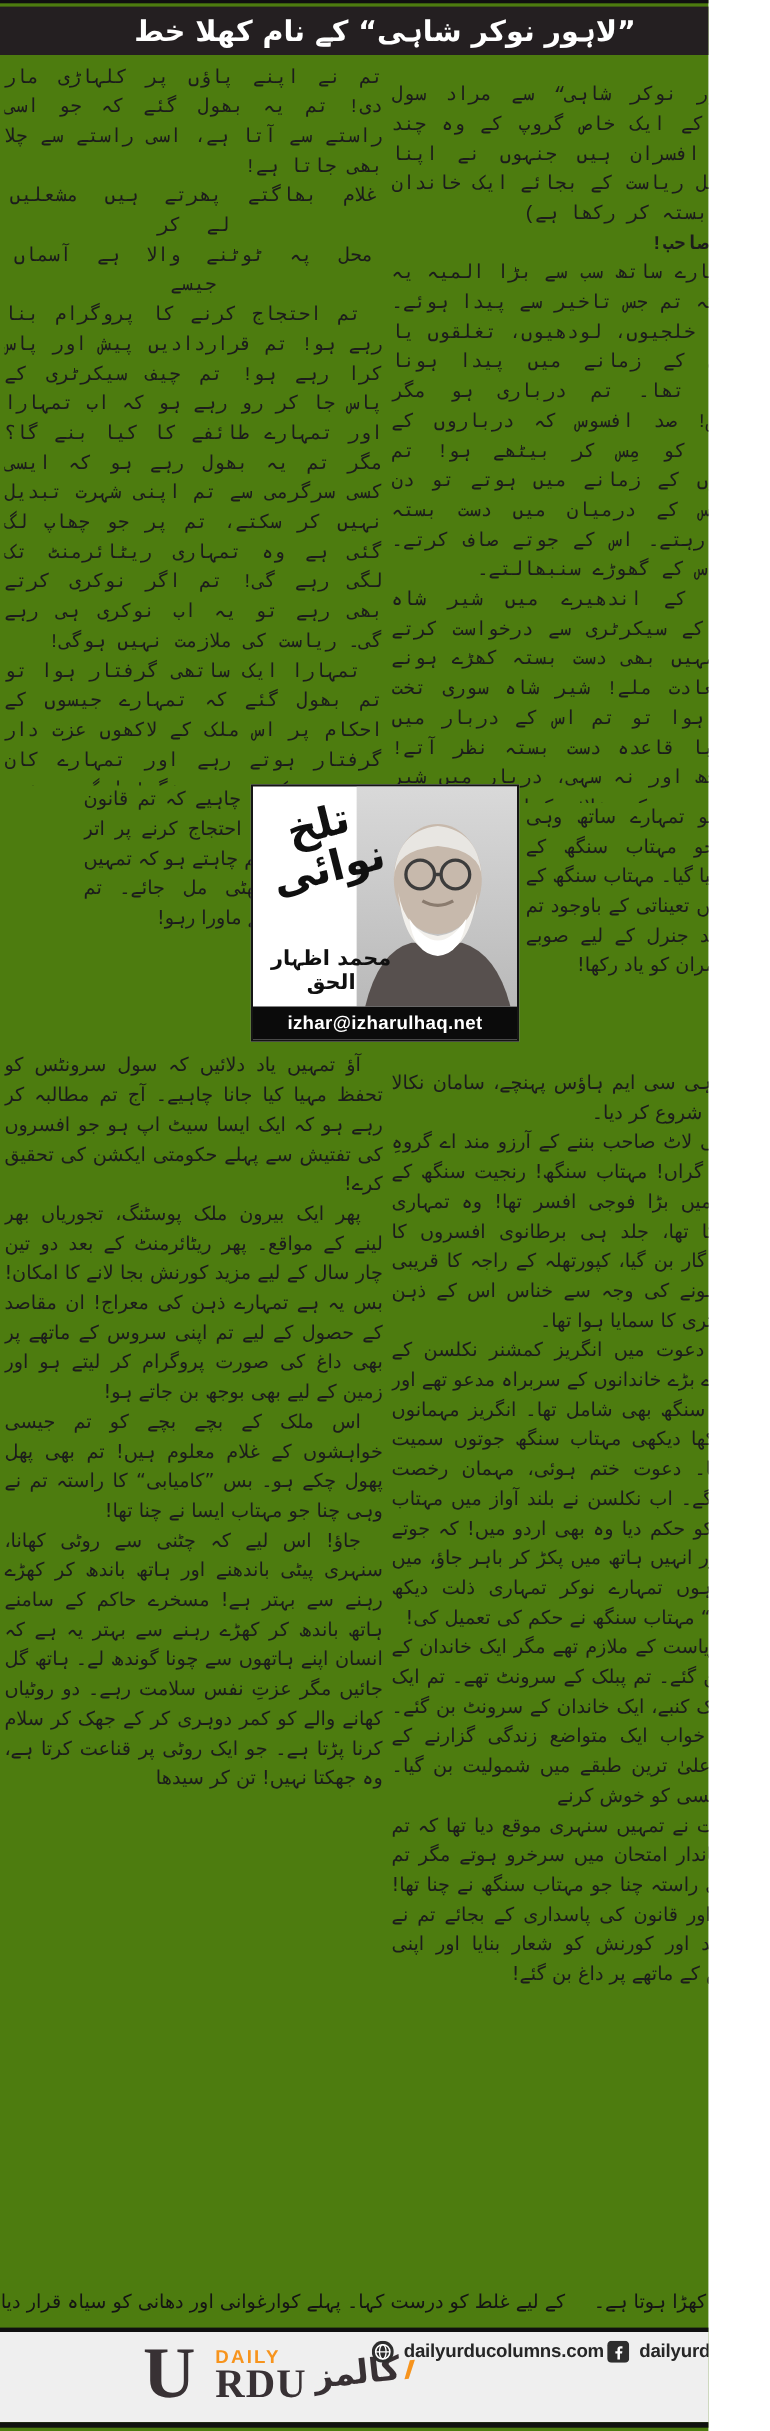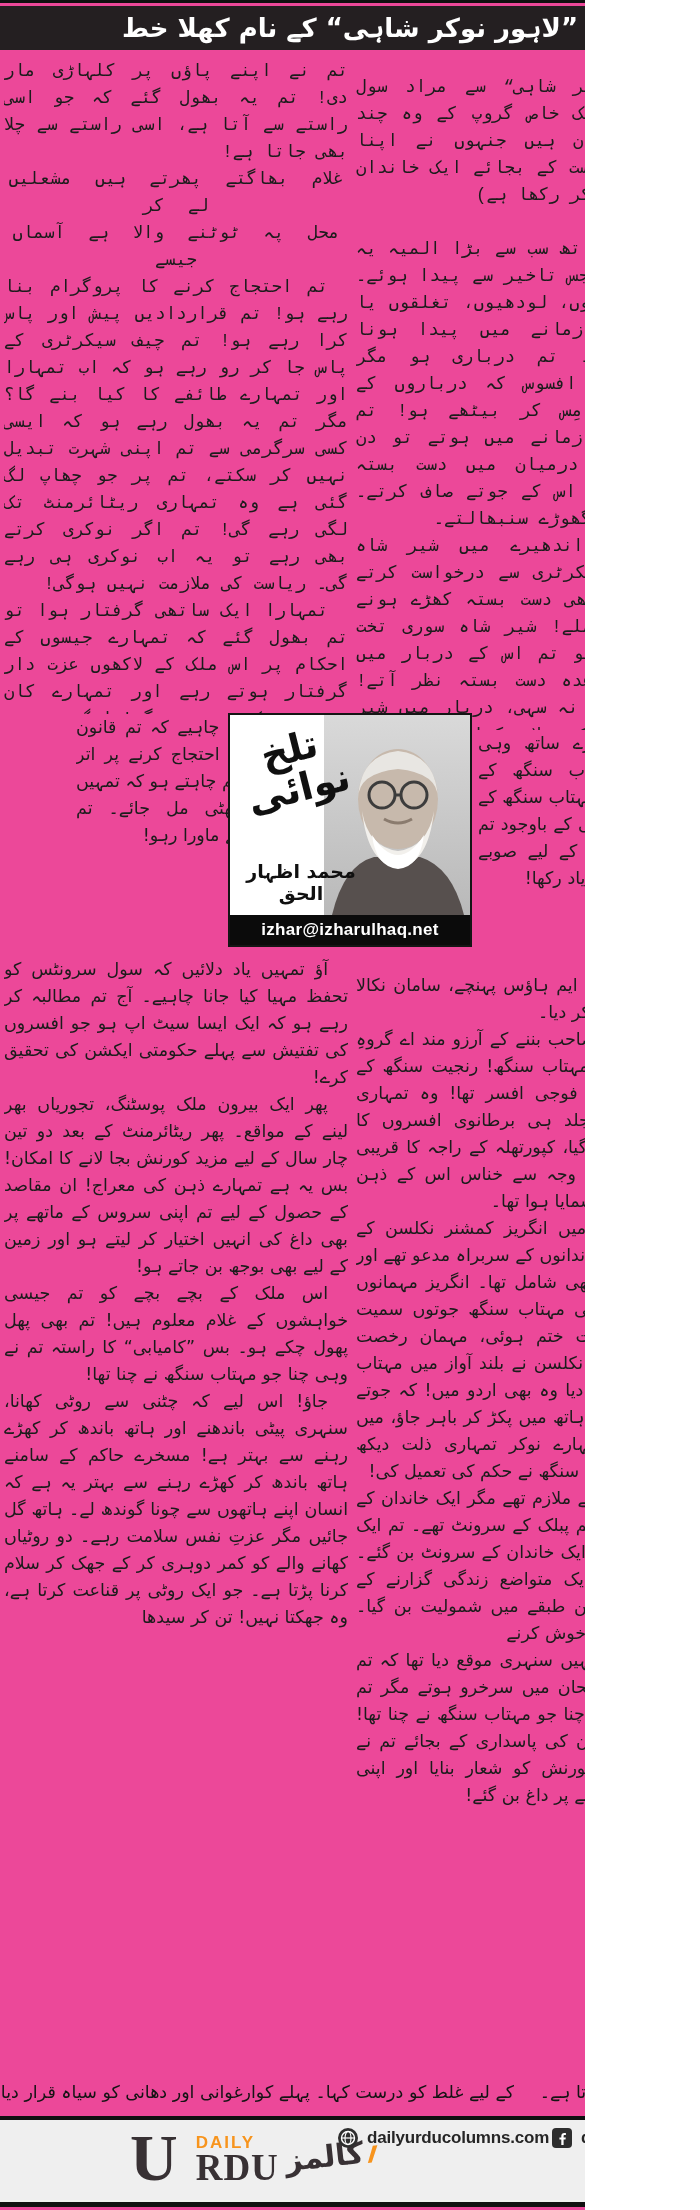--- a/index.html
+++ b/index.html
@@ -1,16 +1,16 @@
 <!DOCTYPE html>
 <html lang="ur"><head>
 <meta charset="utf-8">
 <style>
   html,body{margin:0;padding:0;background:#ffffff;}
-  #page{position:relative;width:585px;height:2210px;background:#ec4899;overflow:hidden;
+  #page{position:relative;width:644px;height:2210px;background:#4d7c0f;overflow:hidden;
         font-family:"DejaVu Sans",sans-serif;color:#141414;}
   
   .rule-top{position:absolute;left:0;top:0;width:700px;height:3px;background:#101010;}
   .title-band{position:absolute;left:0;top:6px;width:700px;height:44px;background:#241f21;
               display:flex;align-items:center;justify-content:center;}
   .title-band .t{color:#ffffff;font-size:26px;font-weight:bold;direction:rtl;
                  font-family:"DejaVu Sans",sans-serif;letter-spacing:.5px;}
   
   .col{position:absolute;top:58px;height:2024px;overflow:hidden;direction:rtl;
        text-align:justify;font-size:17.5px;line-height:27px;color:#1c1c1c;}
@@ -103,22 +103,22 @@
       <p class="verse">غلام بھاگتے پھرتے ہیں مشعلیں لے کر</p>
       <p class="verse">محل پہ ٹوٹنے والا ہے آسماں جیسے</p>
       <p>تم احتجاج کرنے کا پروگرام بنا رہے ہو! تم قراردادیں پیش اور پاس کرا رہے ہو! تم چیف سیکرٹری کے پاس جا کر رو رہے ہو کہ اب تمہارا اور تمہارے طائفے کا کیا بنے گا؟ مگر تم یہ بھول رہے ہو کہ ایسی کسی سرگرمی سے تم اپنی شہرت تبدیل نہیں کر سکتے، تم پر جو چھاپ لگ گئی ہے وہ تمہاری ریٹائرمنٹ تک لگی رہے گی! تم اگر نوکری کرتے بھی رہے تو یہ اب نوکری ہی رہے گی۔ ریاست کی ملازمت نہیں ہوگی!</p>
       <p>تمہارا ایک ساتھی گرفتار ہوا تو تم بھول گئے کہ تمہارے جیسوں کے احکام پر اس ملک کے لاکھوں عزت دار گرفتار ہوتے رہے اور تمہارے کان پر جوں تک نہیں رینگی! لوگ مہینوں کھڑے رہتے ہیں۔ کسی ایک تحصیل کا نام بتاؤ جہاں رشوت کے بغیر زمین اور جائیداد کا انتقال ہو جاتا ہو، جہاں تحصیلداروں، پٹواریوں اور قانون گوؤں کی مٹھی گرم کیے بغیر کام ہو جائے!</p>
     </div>
     <div class="seg seg-mid">
       <p class="noindent">شرم آنی چاہیے کہ تم قانون کے خلاف احتجاج کرنے پر اتر آئے ہو! تم چاہتے ہو کہ تمہیں کھلی چھٹی مل جائے۔ تم قانون سے ماورا رہو!</p>
     </div>
     <div class="seg seg-bot">
       <p>آؤ تمہیں یاد دلائیں کہ سول سرونٹس کو تحفظ مہیا کیا جانا چاہیے۔ آج تم مطالبہ کر رہے ہو کہ ایک ایسا سیٹ اپ ہو جو افسروں کی تفتیش سے پہلے حکومتی ایکشن کی تحقیق کرے!</p>
-      <p>پھر ایک بیرون ملک پوسٹنگ، تجوریاں بھر لینے کے مواقع۔ پھر ریٹائرمنٹ کے بعد دو تین چار سال کے لیے مزید کورنش بجا لانے کا امکان! بس یہ ہے تمہارے ذہن کی معراج! ان مقاصد کے حصول کے لیے تم اپنی سروس کے ماتھے پر بھی داغ کی انہیں اختیار کر لیتے ہو اور زمین کے لیے بھی بوجھ بن جاتے ہو!</p>
-      <p>اس ملک کے بچے بچے کو تم جیسی خواہشوں کے غلام معلوم ہیں! تم بھی پھل پھول چکے ہو۔ بس ”کامیابی“ کا راستہ تم نے وہی چنا جو مہتاب سنگھ نے چنا تھا!</p>
+      <p>پھر ایک بیرون ملک پوسٹنگ، تجوریاں بھر لینے کے مواقع۔ پھر ریٹائرمنٹ کے بعد دو تین چار سال کے لیے مزید کورنش بجا لانے کا امکان! بس یہ ہے تمہارے ذہن کی معراج! ان مقاصد کے حصول کے لیے تم اپنی سروس کے ماتھے پر بھی داغ کی صورت پروگرام کر لیتے ہو اور زمین کے لیے بھی بوجھ بن جاتے ہو!</p>
+      <p>اس ملک کے بچے بچے کو تم جیسی خواہشوں کے غلام معلوم ہیں! تم بھی پھل پھول چکے ہو۔ بس ”کامیابی“ کا راستہ تم نے وہی چنا جو مہتاب ایسا نے چنا تھا!</p>
       <p>جاؤ! اس لیے کہ چٹنی سے روٹی کھانا، سنہری پیٹی باندھنے اور ہاتھ باندھ کر کھڑے رہنے سے بہتر ہے! مسخرے حاکم کے سامنے ہاتھ باندھ کر کھڑے رہنے سے بہتر یہ ہے کہ انسان اپنے ہاتھوں سے چونا گوندھ لے۔ ہاتھ گل جائیں مگر عزتِ نفس سلامت رہے۔ دو روٹیاں کھانے والے کو کمر دوہری کر کے جھک کر سلام کرنا پڑتا ہے۔ جو ایک روٹی پر قناعت کرتا ہے، وہ جھکتا نہیں! تن کر سیدھا</p>
     </div>
   </div>
 
   <div id="author-box">
     <svg id="author-photo" viewBox="0 0 146 200" xmlns="http://www.w3.org/2000/svg">
       <defs>
         <linearGradient id="bgph" x1="0" y1="0" x2="0" y2="1">
           <stop offset="0" stop-color="#d9d9d9"></stop>
             <stop offset="1" stop-color="#b9b9b9"></stop>

